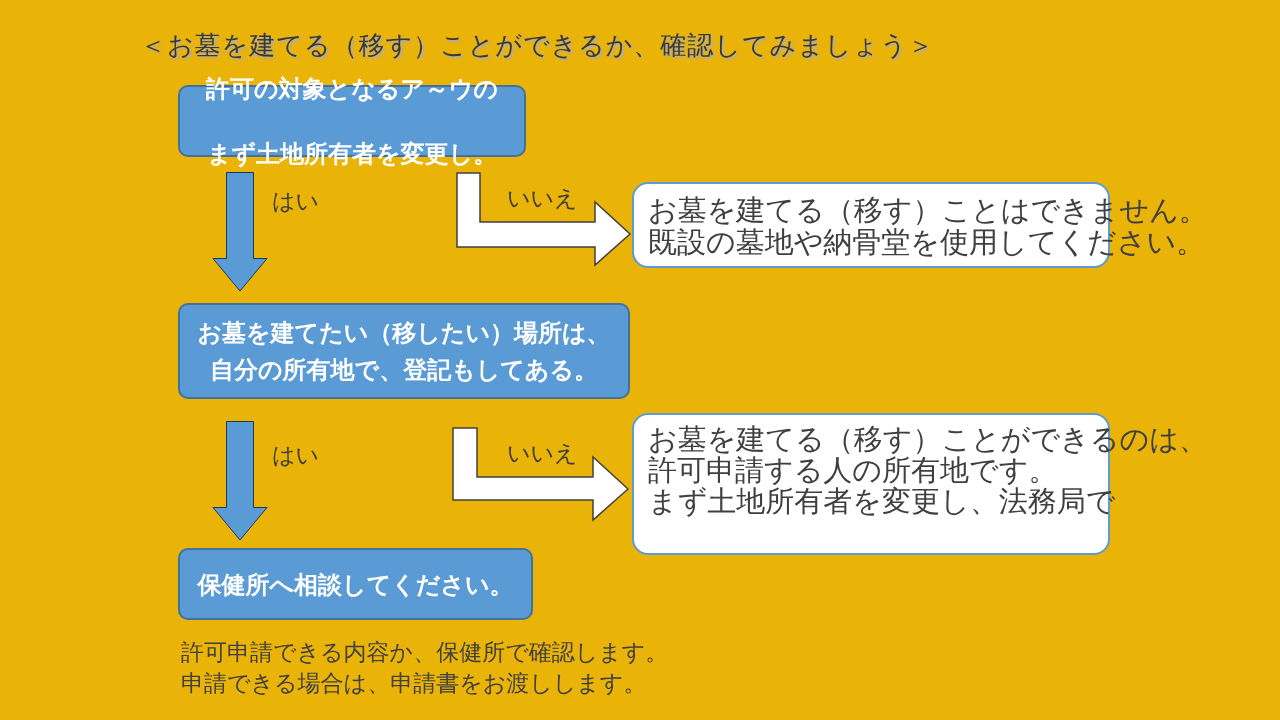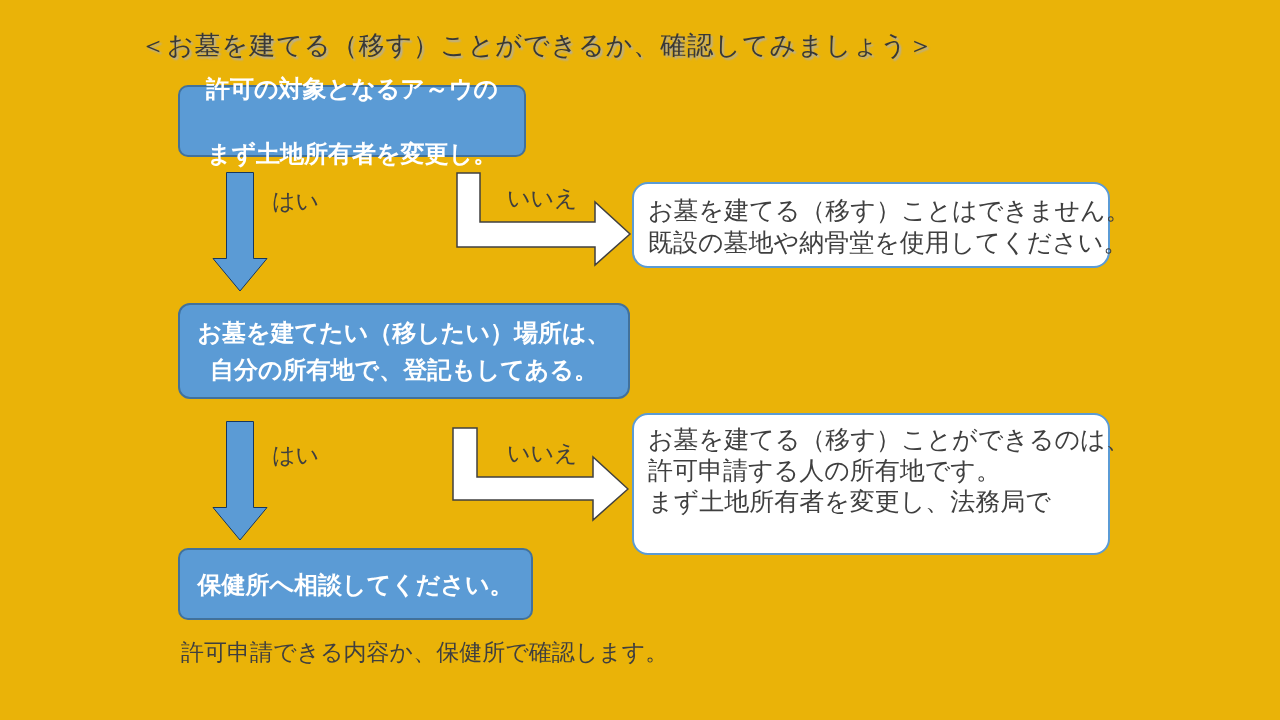--- a/index.html
+++ b/index.html
@@ -12,25 +12,25 @@
     left:140px;top:28px;font-size:26px;font-weight:500;letter-spacing:1px;
     color:#383838;text-shadow:2px 2px 2px #adadad;white-space:nowrap;
   }
   .bluebox{
     background:#5B9BD5;border:2px solid #41719C;border-radius:10px;
     display:flex;flex-direction:column;justify-content:center;align-items:center;
     color:#ffffff;font-weight:bold;text-align:center;box-sizing:border-box;
   }
   .bluebox .ln{white-space:nowrap;}
   .step1{left:178px;top:85px;width:348px;height:72px;font-size:24px;line-height:33px;gap:32px;}
-  .step2{left:178px;top:303px;width:452px;height:96px;font-size:24px;line-height:37px;border-radius:12px;}
+  .step2{left:178px;top:303px;width:452px;height:96px;font-size:24px;line-height:37px;}
   .step3{left:178px;top:548px;width:355px;height:72px;font-size:24px;line-height:33px;}
   .callout{
     background:#ffffff;border:2px solid #5B9BD5;border-radius:16px;
-    box-sizing:border-box;font-size:25px;color:#3f3f3f;
+    box-sizing:border-box;font-size:29px;color:#3f3f3f;
   }
   .callout1{left:632px;top:182px;width:478px;height:86px;padding:10px 14px 0 14px;line-height:32px;}
   .callout2{left:632px;top:413px;width:478px;height:142px;padding:9px 14px 0 14px;line-height:31px;}
   .callout .ln{white-space:nowrap;}
   .branch-label{font-size:23px;color:#3f3f3f;white-space:nowrap;}
   .yes1{left:272px;top:186px;}
   .no1{left:507px;top:183px;}
   .yes2{left:272px;top:440px;}
   .no2{left:507px;top:438px;}
   .note{
@@ -99,15 +99,16 @@
     <div class="ln">許可申請する人の所有地です。</div>
     <div class="ln">まず土地所有者を変更し、法務局で</div>
   </div>
 
   <div class="abs bluebox step3">
     <div class="ln">保健所へ相談してください。</div>
   </div>
 
   <div class="abs footer">
     <div class="ln">許可申請できる内容か、保健所で確認します。</div>
+    <div class="ln">申請できる場合は、申請書をお渡しします。</div>
   </div>
 
 </div>
 
 </body></html>

